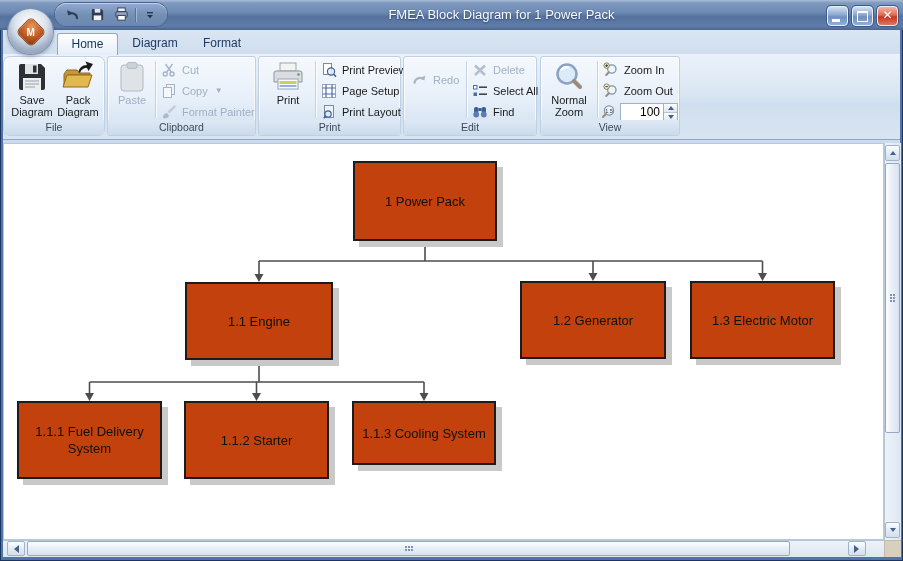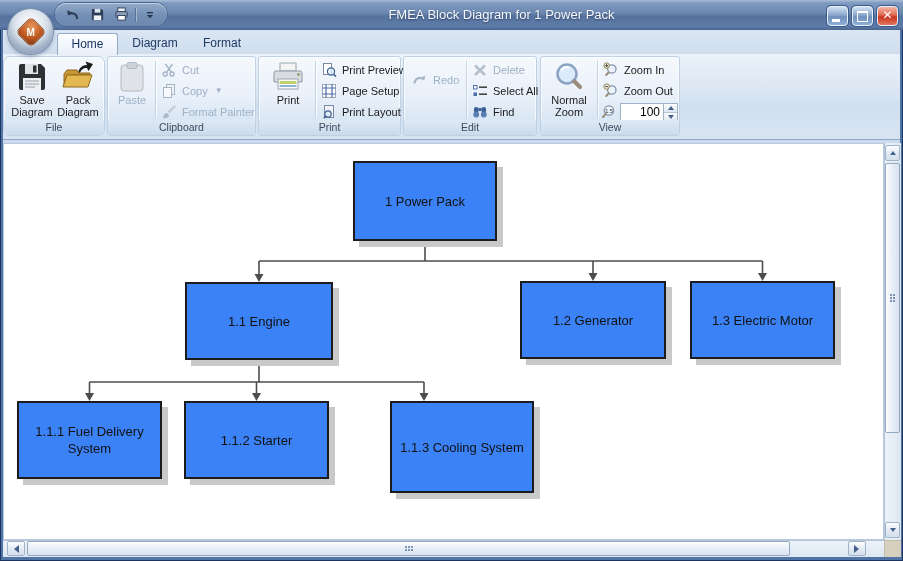--- a/index.html
+++ b/index.html
@@ -66,21 +66,21 @@
   .zoominput{width:44px;height:19px;border:1px solid #9db1c9;background:#fff;font-size:12px;text-align:right;
     padding:0 3px;font-family:Liberation Sans, sans-serif;box-sizing:border-box;}
   .spin{width:15px;height:19px;display:flex;flex-direction:column;border:1px solid #9db1c9;border-left:none;box-sizing:border-box;}
   .spin div{flex:1;background:linear-gradient(#fdfefe,#dce6f1);display:flex;align-items:center;justify-content:center;cursor:pointer;}
   .spin div+div{border-top:1px solid #b5c5d8;}
   .tri-u{width:0;height:0;border:3px solid transparent;border-bottom:4px solid #44618c;margin-top:-3px;}
   .tri-d{width:0;height:0;border:3px solid transparent;border-top:4px solid #44618c;margin-bottom:-3px;}
   
   .canvas{position:absolute;left:3px;top:143px;width:881px;height:397px;background:#fff;
     box-shadow:inset 0 0 0 1px #b9c8dc;}
-  .node{position:absolute;background:#3b82f6;border:2px solid #1c1c1c;box-shadow:6px 6px 0 #c9c9c9;
+  .node{position:absolute;background:#c2410c;border:2px solid #1c1c1c;box-shadow:6px 6px 0 #c9c9c9;
     display:flex;align-items:center;justify-content:center;text-align:center;font-size:13px;color:#111;
     padding:0 0;box-sizing:border-box;cursor:pointer;line-height:17px;}
   .connector-layer{position:absolute;left:0;top:0;pointer-events:none;}
   
   .vscroll{position:absolute;left:884px;top:143px;width:17px;height:397px;
     background:linear-gradient(90deg,#eef3f9,#dde7f2);box-shadow:inset 1px 0 0 #b5c6da;}
   .hscroll{position:absolute;left:3px;top:540px;width:881px;height:17px;
     background:linear-gradient(#eef3f9,#dde7f2);box-shadow:inset 0 1px 0 #b5c6da;}
   .sbtn{position:absolute;background:linear-gradient(#fdfefe,#e3ebf4 50%,#d3dfec);border:1px solid #9fb3ca;
     border-radius:2px;box-sizing:border-box;display:flex;align-items:center;justify-content:center;cursor:pointer;}
@@ -424,21 +424,21 @@
         <line x1="421" y1="239" x2="421" y2="252" stroke="#4d4d4d" stroke-width="1.6"></line>
         <polygon points="416.5,250 425.5,250 421,258" fill="#4d4d4d"></polygon>
       </svg>
 
   <div class="node" style="left: 350px; top: 18px; width: 144px; height: 80px; border-color: rgb(28, 28, 28); box-shadow: rgb(201, 201, 201) 6px 6px 0px;">1 Power Pack</div>
       <div class="node" style="left: 182px; top: 139px; width: 148px; height: 78px; border-color: rgb(28, 28, 28); box-shadow: rgb(201, 201, 201) 6px 6px 0px;">1.1 Engine</div>
       <div class="node" style="left: 517px; top: 138px; width: 146px; height: 78px; border-color: rgb(28, 28, 28); box-shadow: rgb(201, 201, 201) 6px 6px 0px;">1.2 Generator</div>
       <div class="node" style="left: 687px; top: 138px; width: 145px; height: 78px; border-color: rgb(28, 28, 28); box-shadow: rgb(201, 201, 201) 6px 6px 0px;">1.3 Electric Motor</div>
       <div class="node" style="left: 14px; top: 258px; width: 145px; height: 78px; border-color: rgb(28, 28, 28); box-shadow: rgb(201, 201, 201) 6px 6px 0px;">1.1.1 Fuel Delivery System</div>
       <div class="node" style="left: 181px; top: 258px; width: 145px; height: 78px; border-color: rgb(28, 28, 28); box-shadow: rgb(201, 201, 201) 6px 6px 0px;">1.1.2 Starter</div>
-      <div class="node" style="left: 349px; top: 258px; width: 144px; height: 92px; border-color: rgb(28, 28, 28); box-shadow: rgb(201, 201, 201) 6px 6px 0px; margin-left: 38px;">1.1.3 Cooling System</div>
+      <div class="node" style="left: 349px; top: 258px; width: 144px; height: 64px; border-color: rgb(28, 28, 28); box-shadow: rgb(201, 201, 201) 6px 6px 0px;">1.1.3 Cooling System</div>
     </div>
 
   <div class="vscroll">
     <div class="sbtn" style="left:1px;top:2px;width:15px;height:16px;">
         <span class="tri-u"></span>
       </div>
     <div class="thumb" style="left:1px;top:20px;width:15px;height:270px;">
         <span class="grip-v"></span>
       </div>
     <div class="sbtn" style="left:1px;bottom:2px;width:15px;height:16px;">

